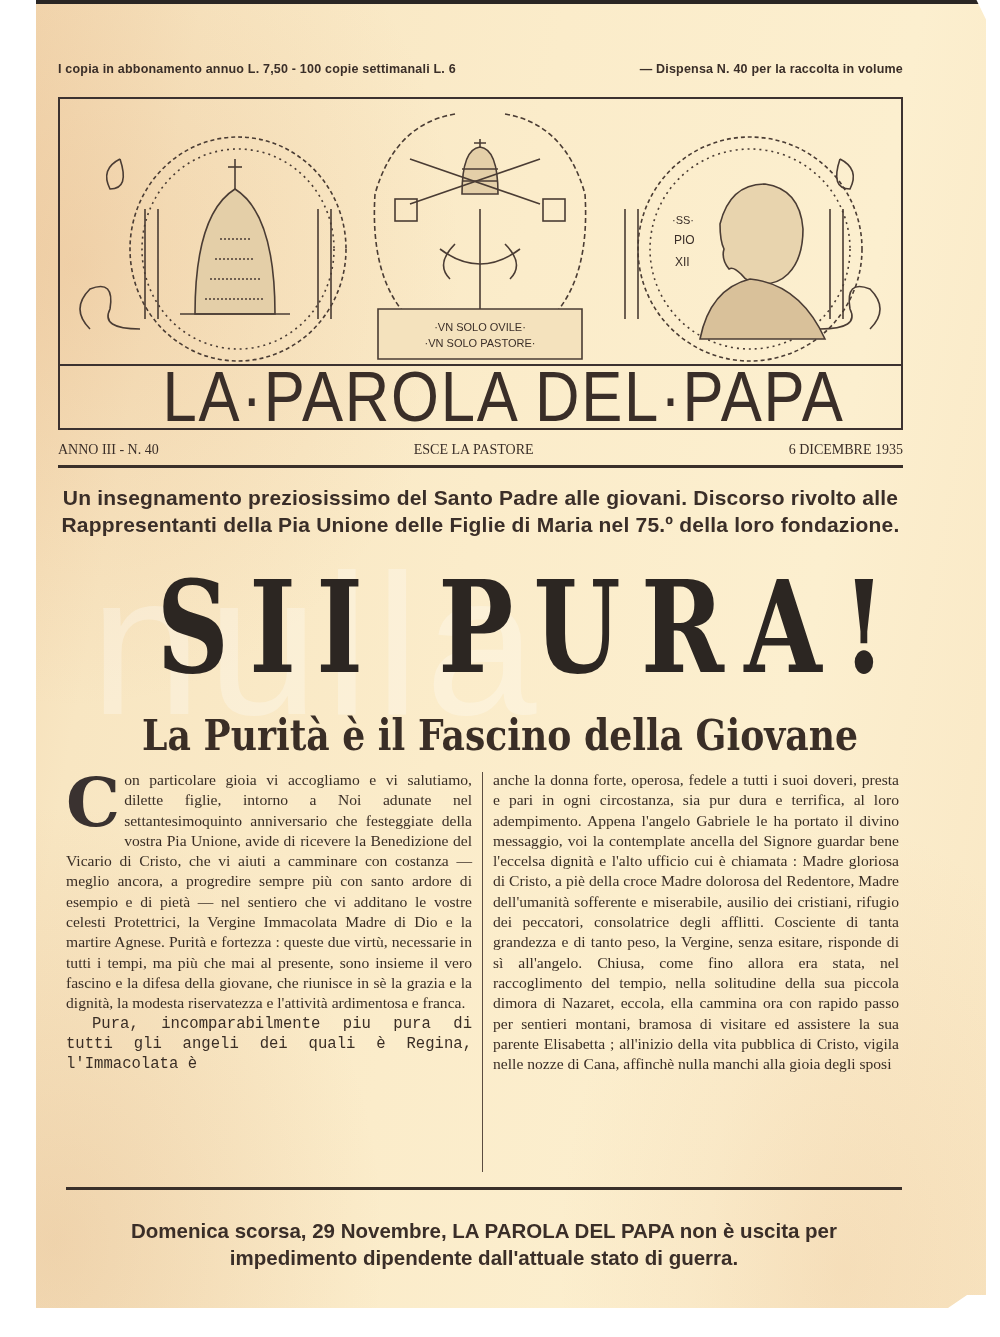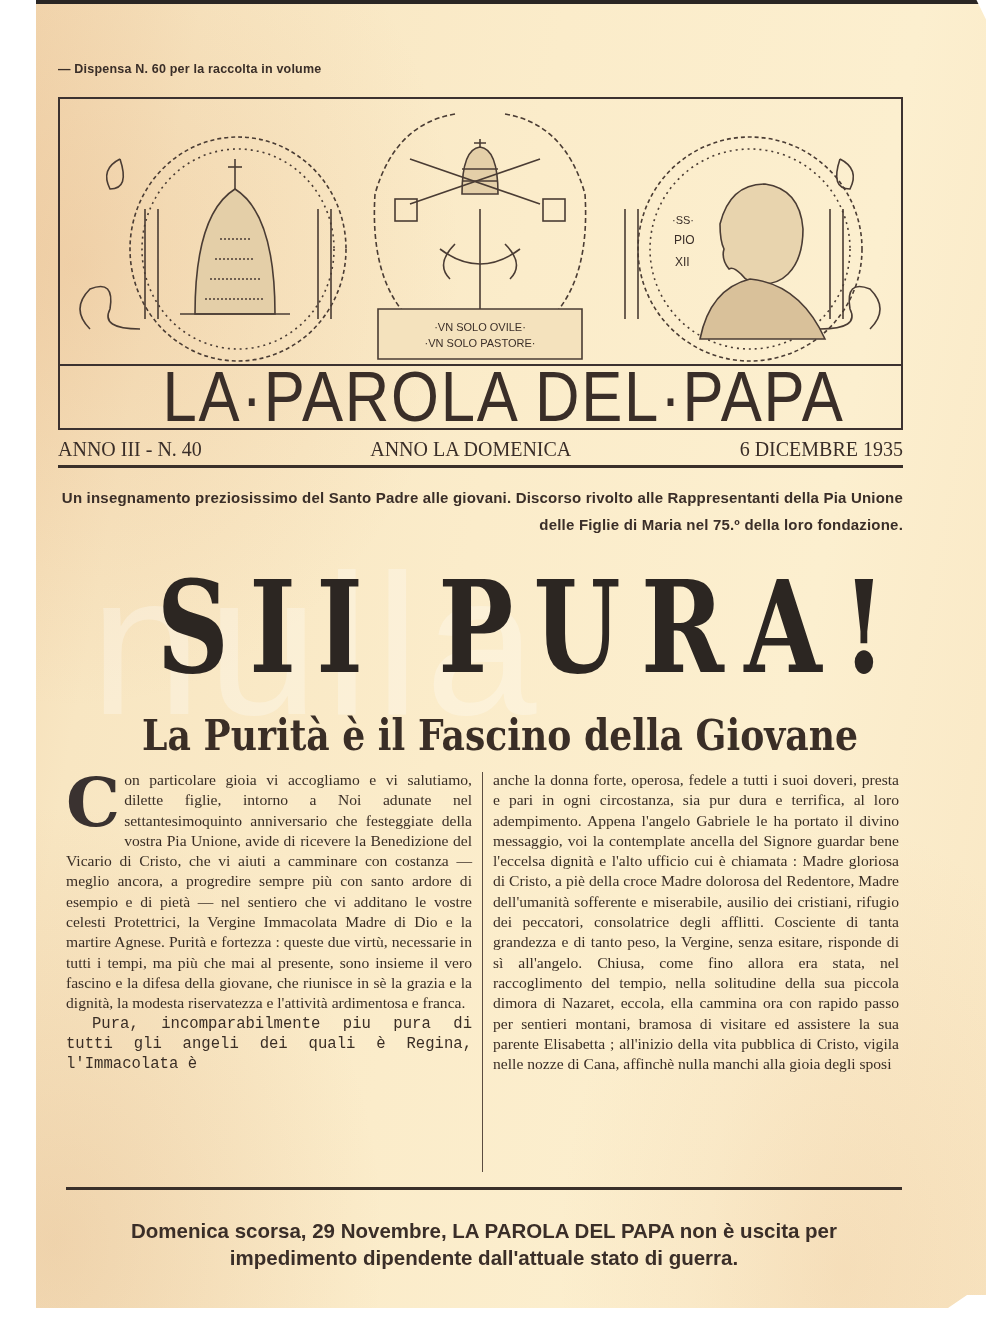--- a/index.html
+++ b/index.html
@@ -39,30 +39,30 @@
       display: flex; align-items: center; justify-content: center; padding-left: 46px;
     }
     .masthead-title {
       font-family: "Liberation Sans", "DejaVu Sans", sans-serif; font-weight: normal;
       font-size: 70px; letter-spacing: 2px; color: #3a2e28; line-height: 1;
       transform: scaleX(0.88); white-space: nowrap;
     }
 
     .issue-bar {
       position: absolute; left: 58px; top: 438px; width: 845px; height: 24px;
-      font-family: "Liberation Serif", serif; font-size: 20px; color: #3a2e28;
-      display: flex; justify-content: space-between; 
+      font-family: "Liberation Serif", serif; font-size: 14px; color: #3a2e28;
+      display: flex; justify-content: space-between; align-items: center;
       transform-origin: left; 
     }
     .issue-rule { position: absolute; left: 58px; top: 465px; width: 845px; height: 3px; background: #3a302a; }
 
     .lede {
       position: absolute; left: 58px; top: 484px; width: 845px;
-      font-family: "Liberation Sans", sans-serif; font-weight: bold; font-size: 15px;
-      line-height: 27px; text-align: right; color: #3a2e28; letter-spacing: 0.2px;
+      font-family: "Liberation Sans", sans-serif; font-weight: bold; font-size: 21px;
+      line-height: 27px; text-align: center; color: #3a2e28; letter-spacing: 0.2px;
     }
 
     .headline {
       position: absolute; left: 60px; top: 562px; width: 880px; height: 130px;
       font-family: "DejaVu Serif", serif; font-weight: bold; font-size: 128px; line-height: 130px;
       color: #2c2622; text-align: center; letter-spacing: 26px; white-space: nowrap;
       transform: scaleX(0.78); transform-origin: center;
     }
     .subheadline {
       position: absolute; left: 60px; top: 708px; width: 880px;
@@ -102,21 +102,22 @@
       font-family: "Liberation Sans", sans-serif; font-weight: bold; font-size: 20.5px;
       line-height: 27px; text-align: center; color: #3a2e28; margin-top: 23px;
     }
   </style>
 </head>
 <body>
 
 <div class="page"></div>
 
 <div class="subscription">
-  <span>— Dispensa N. 60 per la raccolta in volume</span>
+  <span>I copia in abbonamento annuo L. 7,50 - 100 copie settimanali L. 6</span>
+  <span>— Dispensa N. 40 per la raccolta in volume</span>
 </div>
 
 <div class="masthead">
   <svg class="masthead-art" viewBox="0 0 841 265" xmlns="http://www.w3.org/2000/svg">
     <g fill="none" stroke="#4a3c34" stroke-width="1.6">
 
       <g>
         <ellipse cx="178" cy="150" rx="108" ry="112" stroke-dasharray="4 3"></ellipse>
         <ellipse cx="178" cy="150" rx="96" ry="100" stroke-dasharray="2 4"></ellipse>
         <path d="M30 230 q-20 -20 0 -40 q25 -10 20 20 q-10 20 30 20"></path>
@@ -173,21 +174,21 @@
     <text x="614" y="145" font-family="Liberation Sans, sans-serif" font-size="12" fill="#3a2e28">PIO</text>
     <text x="615" y="167" font-family="Liberation Sans, sans-serif" font-size="12" fill="#3a2e28">XII</text>
   </svg>
   <div class="masthead-title-bar">
     <span class="masthead-title">LA·PAROLA DEL·PAPA</span>
   </div>
 </div>
 
 <div class="issue-bar">
   <span>ANNO III - N. 40</span>
-  <span>ANNO LA DOMENICA</span>
+  <span>ESCE LA PASTORE</span>
   <span>6 DICEMBRE 1935</span>
 </div>
 <div class="issue-rule"></div>
 
 <div class="lede">Un insegnamento preziosissimo del Santo Padre alle giovani. Discorso rivolto alle Rappresentanti della Pia Unione delle Figlie di Maria nel 75.º della loro fondazione.</div>
 
 <div class="watermark">nulla</div>
 
 <div class="headline">SII PURA!</div>
 <div class="subheadline">La Purità è il Fascino della Giovane</div>

